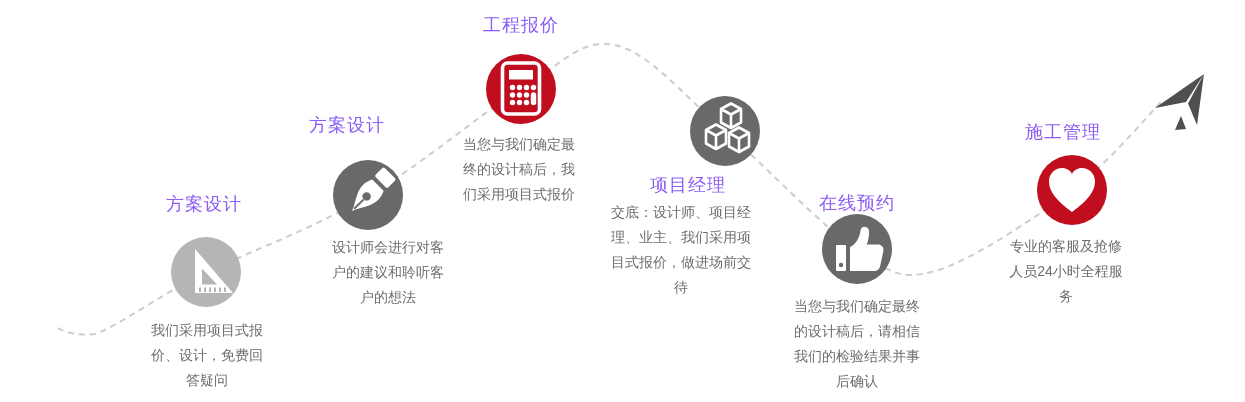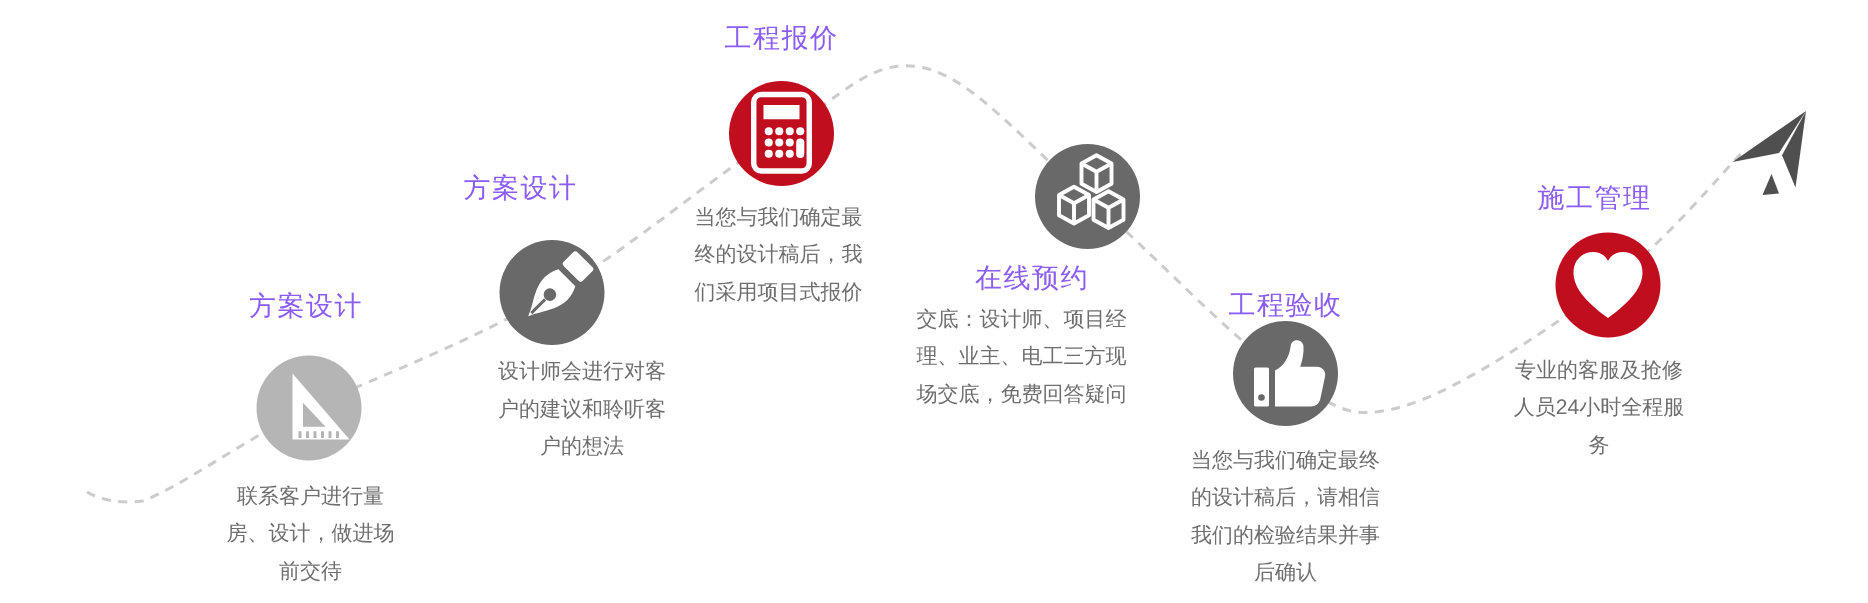--- a/index.html
+++ b/index.html
@@ -54,21 +54,21 @@
         <g fill="currentColor">
           <rect x="28" y="50.5" width="2" height="4.5"></rect>
           <rect x="33" y="50.5" width="2" height="4.5"></rect>
           <rect x="38" y="50.5" width="2" height="4.5"></rect>
           <rect x="43" y="50.5" width="2" height="4.5"></rect>
           <rect x="48" y="50.5" width="2" height="4.5"></rect>
           <rect x="53" y="50.5" width="2" height="4.5"></rect>
         </g>
       </svg>
     </div>
-    <div class="step-desc d1">联系客户进行量房、设计，做进场前交待</div>
+    <div class="step-desc d1">我们采用项目式报价、设计，免费回答疑问</div>
   </div>
 
   <div>
     <div class="step-title t2">方案设计</div>
     <div class="step-circle c2" style="background: rgb(105, 105, 105); color: rgb(105, 105, 105);">
       <svg viewBox="0 0 70 70">
         <g transform="rotate(45 35 35)">
           <rect x="26" y="4" width="18" height="13" rx="2" fill="#ffffff"></rect>
           <path d="M27,21 L43,21 C46.5,28 46.5,34 43.5,41 C41,47 37,52 35,57.5 C33,52 29,47 26.5,41 C23.5,34 23.5,28 27,21 Z" fill="#ffffff"></path>
           <circle cx="35" cy="37" r="4.2" fill="currentColor"></circle>
@@ -97,33 +97,33 @@
             <circle cx="33.5" cy="48.5" r="2.7"></circle>
             <circle cx="40.5" cy="48.5" r="2.7"></circle>
           <rect x="44.8" y="38.3" width="5.4" height="13" rx="2.7"></rect>
         </g>
       </svg>
     </div>
     <div class="step-desc d3">当您与我们确定最终的设计稿后，我们采用项目式报价</div>
   </div>
 
   <div>
-    <div class="step-title t4">在线预约</div>
+    <div class="step-title t4">项目经理</div>
     <div class="step-circle c4" style="background: rgb(105, 105, 105); color: rgb(105, 105, 105);">
       <svg viewBox="0 0 70 70" fill="none" stroke="#ffffff" stroke-width="2.6" stroke-linejoin="round">
         <path d="M41,7.5 L51,13 L51,26.5 L41,32 L31,26.5 L31,13 Z M31,13 L41,18.5 L51,13 M41,18.5 L41,32"></path>
         <path d="M26,28.5 L36,34 L36,47.5 L26,53 L16,47.5 L16,34 Z M16,34 L26,39.5 L36,34 M26,39.5 L26,53"></path>
         <path d="M49,31.5 L59,37 L59,50.5 L49,56 L39,50.5 L39,37 Z M39,37 L49,42.5 L59,37 M49,42.5 L49,56"></path>
       </svg>
     </div>
-    <div class="step-desc d4">交底：设计师、项目经理、业主、电工三方现场交底，免费回答疑问</div>
+    <div class="step-desc d4">交底：设计师、项目经理、业主、我们采用项目式报价，做进场前交待</div>
   </div>
 
   <div>
-    <div class="step-title t5">工程验收</div>
+    <div class="step-title t5">在线预约</div>
     <div class="step-circle c5" style="background: rgb(105, 105, 105); color: rgb(105, 105, 105);">
       <svg viewBox="0 0 70 70">
         <rect x="14" y="31" width="10" height="26" rx="1" fill="#ffffff"></rect>
         <circle cx="19" cy="51" r="2.2" fill="currentColor"></circle>
         <path fill="#ffffff" d="M28,57 L28,33 C33.5,30.5 37.5,24.5 38.5,16.5 C39,11.5 46.5,11.5 47,17 C47.3,21 46.3,26.5 44.8,30.5 L56,30.5 C59.5,30.5 62,33.5 61.4,36.8 L58.2,52 C57.6,55 55,57 52,57 Z"></path>
       </svg>
     </div>
     <div class="step-desc d5">当您与我们确定最终的设计稿后，请相信我们的检验结果并事后确认</div>
   </div>
 

